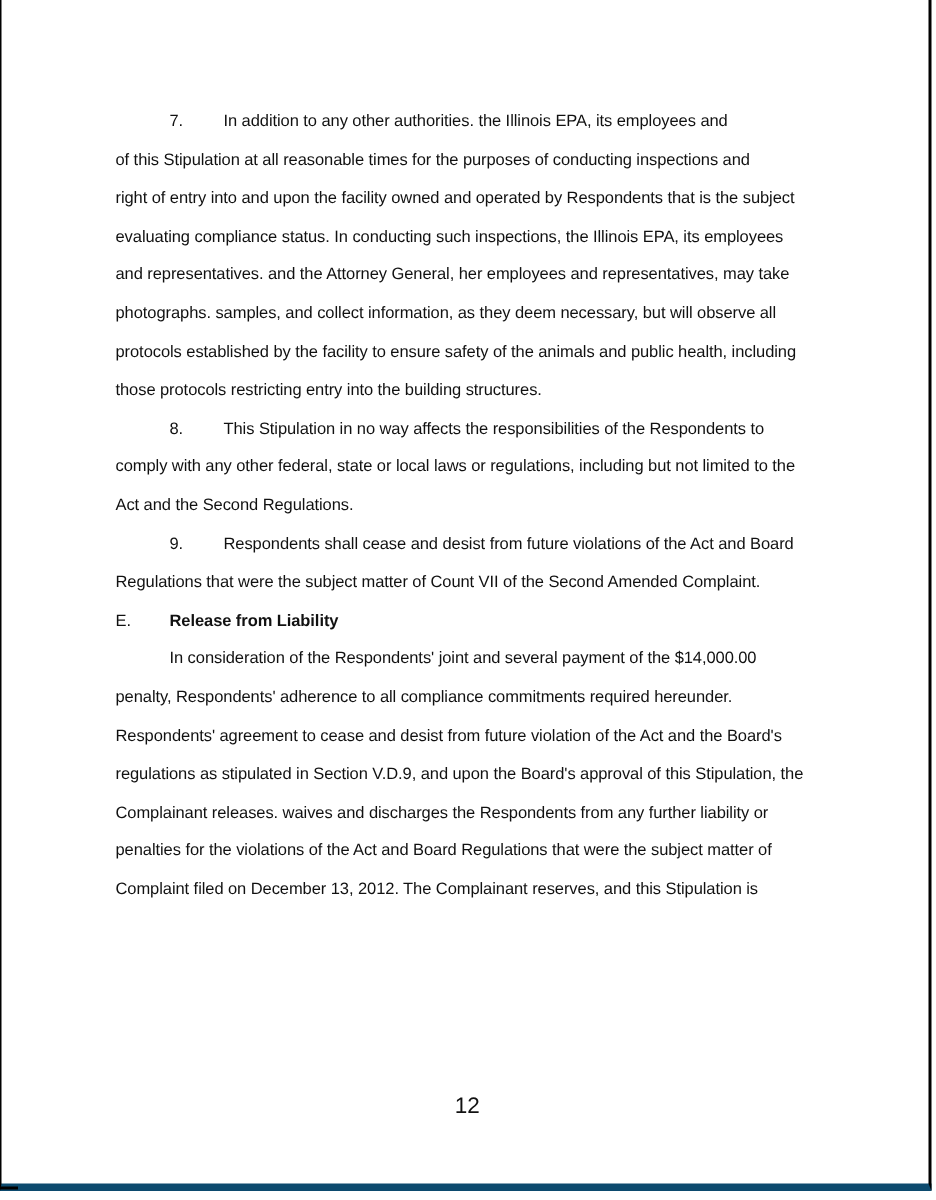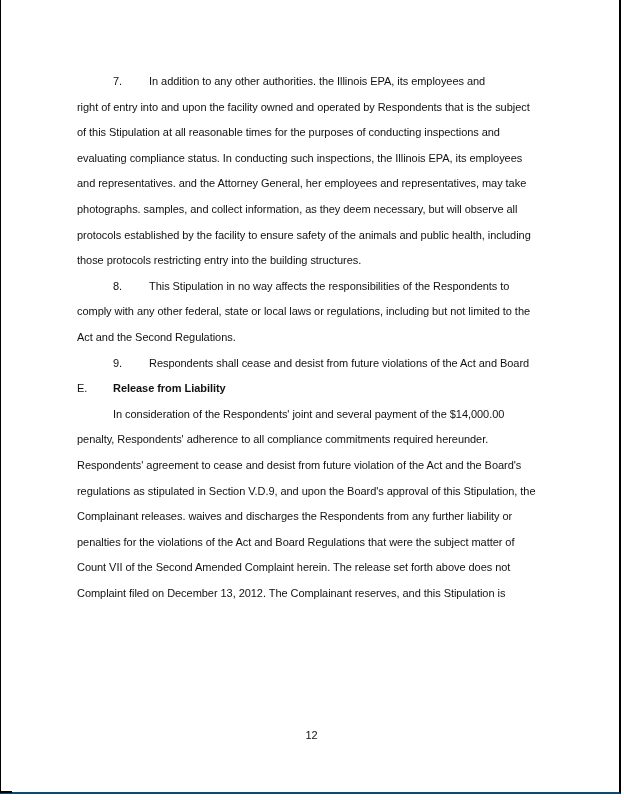--- a/index.html
+++ b/index.html
@@ -16,21 +16,21 @@
       color: #111111;
     }
     .page {
       position: absolute;
       left: 0;
       top: 0;
       width: 621px;
       height: 794px;
       border-left: 1px solid #000;
       border-right: 2px solid #000;
-      border-bottom: 2px solid #0c4a6e;
+      border-bottom: 5px solid #0c4a6e;
       box-sizing: border-box;
       background: #fff;
     }
     .content {
       position: absolute;
       left: 76px;
       top: 69px;
       width: 476px;
       font-size: 11px;
       line-height: 25.6px;
@@ -49,68 +49,68 @@
       display: inline-block;
       width: 36px;
     }
     .bold { font-weight: bold; }
     .page-number {
       position: absolute;
       left: 0;
       width: 621px;
       top: 729px;
       text-align: center;
-      font-size: 11px;
+      font-size: 15px;
     }
     .scan-mark {
       position: absolute;
       top: 791px;
       height: 2px;
       background: #000;
     }
   </style>
 </head>
 <body>
 
 <div class="page">
   <div class="content">
 
     <div>
       <span class="line indent"><span class="num">7.</span><span>In addition to any other authorities. the Illinois EPA, its employees and</span></span>
+      <span class="line">of this Stipulation  at all reasonable times for the purposes of conducting inspections and</span>
       <span class="line">right of entry into and upon the facility owned and operated by Respondents that is the subject</span>
-      <span class="line">of this Stipulation  at all reasonable times for the purposes of conducting inspections and</span>
       <span class="line">evaluating compliance status.  In conducting such inspections, the Illinois EPA, its employees</span>
       <span class="line">and representatives. and the Attorney General, her employees and representatives, may take</span>
       <span class="line">photographs. samples, and collect information, as they deem necessary, but will observe all</span>
       <span class="line">protocols established by the facility to ensure safety of the animals and public health, including</span>
       <span class="line">those protocols restricting entry into the building structures.</span>
     </div>
 
     <div>
       <span class="line indent"><span class="num">8.</span><span>This Stipulation in no way affects the responsibilities of the Respondents to</span></span>
       <span class="line">comply with any other federal, state or local laws or regulations, including but not limited to the</span>
       <span class="line">Act and the Second Regulations.</span>
     </div>
 
     <div>
       <span class="line indent"><span class="num">9.</span><span>Respondents shall cease and desist from future violations of the Act and Board</span></span>
+      <span class="line">Regulations that were the subject matter of Count VII of the Second Amended Complaint.</span>
     </div>
 
     <div>
       <span class="line"><span class="sec-letter">E.</span><span class="bold">Release from Liability</span></span>
     </div>
 
     <div>
       <span class="line indent">In consideration of the Respondents' joint and several payment of the $14,000.00</span>
       <span class="line">penalty, Respondents' adherence to all compliance commitments required hereunder.</span>
       <span class="line">Respondents' agreement to cease and desist from future violation of the Act and the Board's</span>
       <span class="line">regulations as stipulated in Section V.D.9, and upon the Board's approval of this Stipulation, the</span>
       <span class="line">Complainant releases. waives and discharges the Respondents from any further liability or</span>
       <span class="line">penalties for the violations of the Act and Board Regulations that were the subject matter of</span>
-      <span class="line">Count VII of the Second Amended Complaint herein. The release set forth above does not</span>
       <span class="line">Complaint filed on December 13, 2012.  The Complainant reserves, and this Stipulation is</span>
     </div>
   </div>
 
   <div class="page-number">12</div>
 </div>
 
 <div class="scan-mark" style="left:0;width:12px;"></div>
 
 </body></html>

